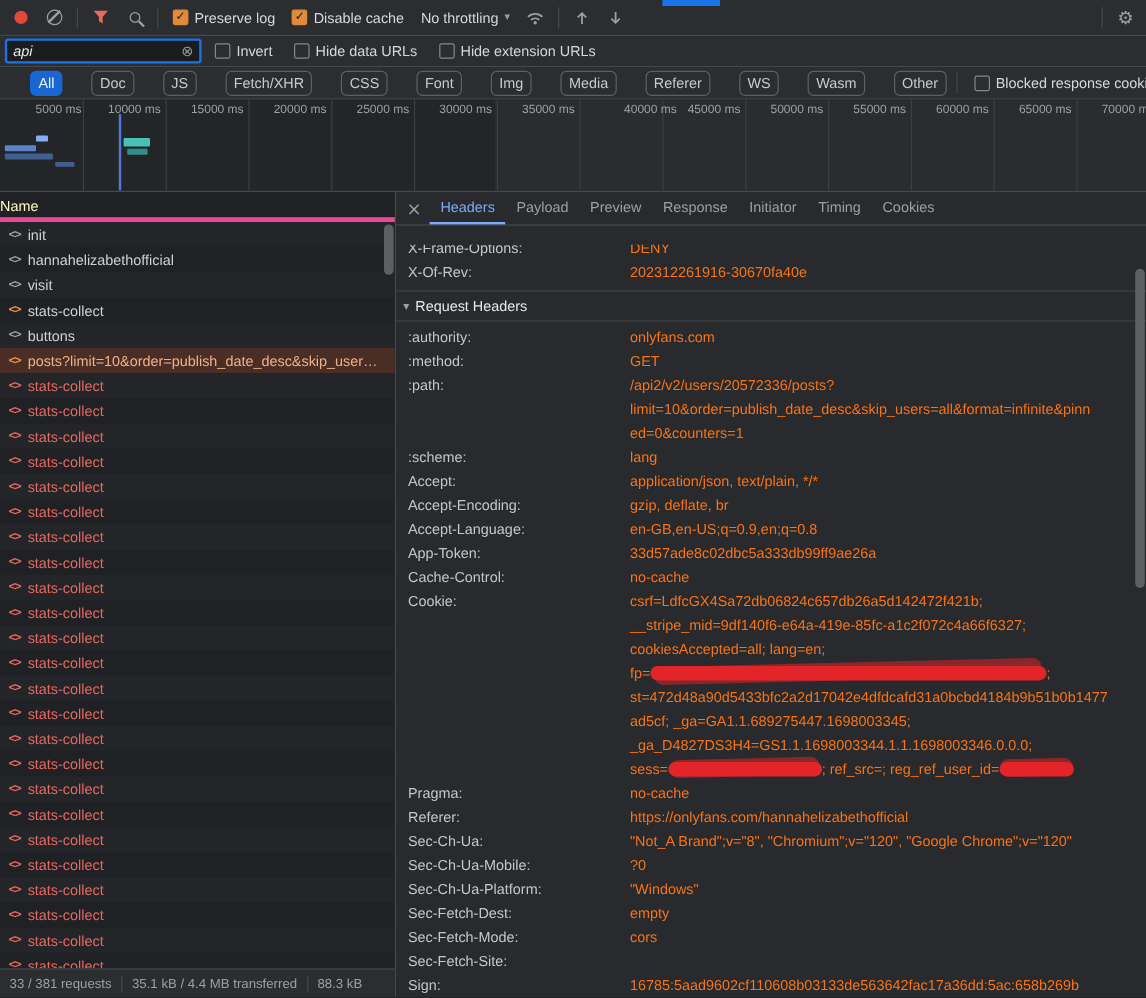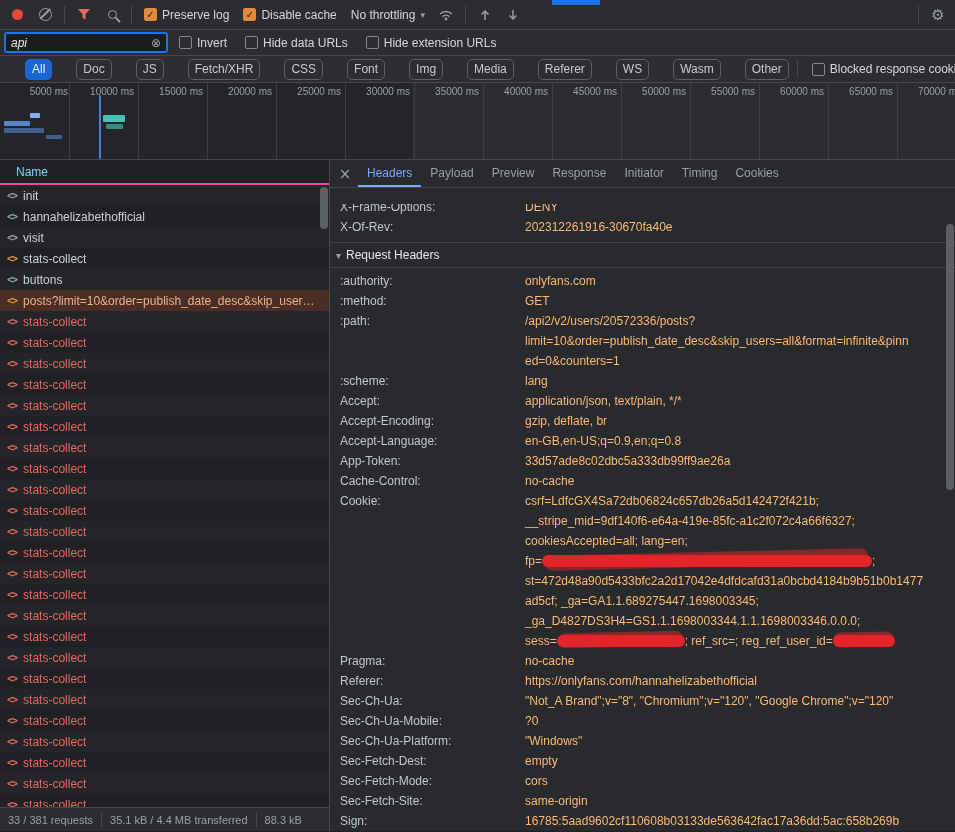--- a/index.html
+++ b/index.html
@@ -53,21 +53,21 @@
   .tl-dark { position:absolute; left:0; top:0; bottom:0; width:412px; background:#242528; }
   .tl-grid { position:absolute; top:0; bottom:0; width:1px; background:#3b3e42; }
   .tl-label { position:absolute; top:3px; font-size:10px; color:#9aa0a6; width:60px; text-align:right; }
   .tl-bar { position:absolute; border-radius:1px; }
 
   
   .main { display:flex; height:671px; }
 
   .left { width:330px; flex:none; border-right:1px solid #47484b; display:flex;
     flex-direction:column; background:#202124; position:relative; }
-  .list-head { height:25px; line-height:24px; border-bottom:2px solid #ec4899; padding-left:16px; color:#7dd3fc; flex:none; }
+  .list-head { height:25px; line-height:24px; border-bottom:4px solid #ec4899; padding-left:0; color:#fef9c3; flex:none; }
   .rows { flex:1; overflow:hidden; }
   .row { height:21px; display:flex; align-items:center; padding-left:7px; gap:6px;
     white-space:nowrap; overflow:hidden; color:#cdd1d5; }
   .row:nth-child(odd) { background:#242528; }
   .ric { font-family:"DejaVu Sans Mono", monospace; font-size:10px; font-weight:bold;
     letter-spacing:-1px; color:#9aa0a6; flex:none; }
   .row.warning .ric { color:#e8973c; }
   .row.error { color:#e46962; } .row.error .ric { color:#e46962; }
   .row.selected { background:#4a2d25; color:#edb28c; } .row.selected .ric { color:#e8973c; }
   .left-scroll { position:absolute; right:1px; top:27px; width:8px; height:42px; background:#5d6063; border-radius:4px; }
@@ -79,21 +79,21 @@
   
   .right { flex:1; display:flex; flex-direction:column; background:#282a2d; position:relative; overflow:hidden; }
   .tabs { height:28px; flex:none; display:flex; align-items:stretch; border-bottom:1px solid #47484b; padding-left:2px; }
   .tab-close { width:26px; display:flex; align-items:center; justify-content:center; color:#9aa0a6; font-size:15px; }
   .tab { padding:0 9px; display:flex; align-items:center; color:#9aa0a6; border-bottom:2px solid transparent; }
   .tab.active { color:#7cacf8; border-bottom-color:#7cacf8; }
   .hcontent { flex:1; overflow:hidden;margin-top:16px; }
   .hrow { display:flex; padding-left:10px; line-height:20px; }
   .hrow.clip { margin-top:-7px; }
   .hn { width:185px; flex:none; color:#c3c7cb; }
-  .hv { flex:1; color:#fdba74; word-break:break-all; padding-right:4px; }
+  .hv { flex:1; color:#f97316; word-break:break-all; padding-right:4px; }
   .sec-head { margin-top:5px; margin-bottom:3px; border-top:1px solid #3f4144; border-bottom:1px solid #3f4144;
     padding:5px 10px 5px 6px; color:#e6e8ea; display:flex; align-items:center; gap:5px; }
   .tri { color:#9aa0a6; font-size:10px; }
   .redact { display:inline-block; height:12px; border-radius:6px; background:#e32428; vertical-align:-2px; position:relative; }
   .redact::after { content:""; position:absolute; left:1%; right:1%; top:-3px; height:15px;
     border-radius:8px; background:rgba(227,36,40,.5); transform:rotate(-1.4deg); }
   .right-scroll { position:absolute; right:1px; top:64px; width:8px; height:266px; background:#5d6063; border-radius:4px; }
 </style>
 </head>
 <body>
@@ -218,21 +218,21 @@
     <div class="tl-label" style="left: 143px;">15000 ms</div>
     <div class="tl-grid" style="left: 276px;"></div>
     <div class="tl-label" style="left: 212px;">20000 ms</div>
     <div class="tl-grid" style="left: 345px;"></div>
     <div class="tl-label" style="left: 281px;">25000 ms</div>
     <div class="tl-grid" style="left: 414px;"></div>
     <div class="tl-label" style="left: 350px;">30000 ms</div>
     <div class="tl-grid" style="left: 483px;"></div>
     <div class="tl-label" style="left: 419px;">35000 ms</div>
     <div class="tl-grid" style="left: 552px;"></div>
-    <div class="tl-label" style="left: 488px;">40000 ms</div>
+    <div class="tl-label" style="left: 504px;">40000 ms</div>
     <div class="tl-grid" style="left: 621px;"></div>
     <div class="tl-label" style="left: 557px;">45000 ms</div>
     <div class="tl-grid" style="left: 690px;"></div>
     <div class="tl-label" style="left: 626px;">50000 ms</div>
     <div class="tl-grid" style="left: 759px;"></div>
     <div class="tl-label" style="left: 695px;">55000 ms</div>
     <div class="tl-grid" style="left: 828px;"></div>
     <div class="tl-label" style="left: 764px;">60000 ms</div>
     <div class="tl-grid" style="left: 897px;"></div>
     <div class="tl-label" style="left: 833px;">65000 ms</div>
@@ -483,21 +483,20 @@
           <div class="hrow">
             <span class="hn">Sec-Fetch-Dest:</span>
             <div class="hv">empty</div>
           </div>
           <div class="hrow">
             <span class="hn">Sec-Fetch-Mode:</span>
             <div class="hv">cors</div>
           </div>
           <div class="hrow">
             <span class="hn">Sec-Fetch-Site:</span>
-            <div class="hv">same-origin</div>
           </div>
           <div class="hrow">
             <span class="hn">Sign:</span>
             <div class="hv">16785:5aad9602cf110608b03133de563642fac17a36dd:5ac:658b269b</div>
           </div>
           <div class="hrow">
             <span class="hn">Time:</span>
             <div class="hv">1703636799438</div>
           </div>
         </div>

